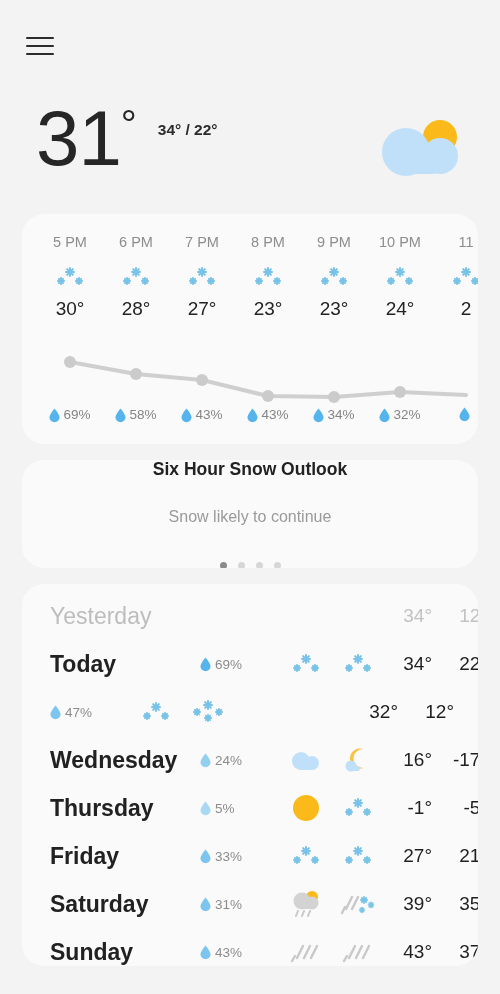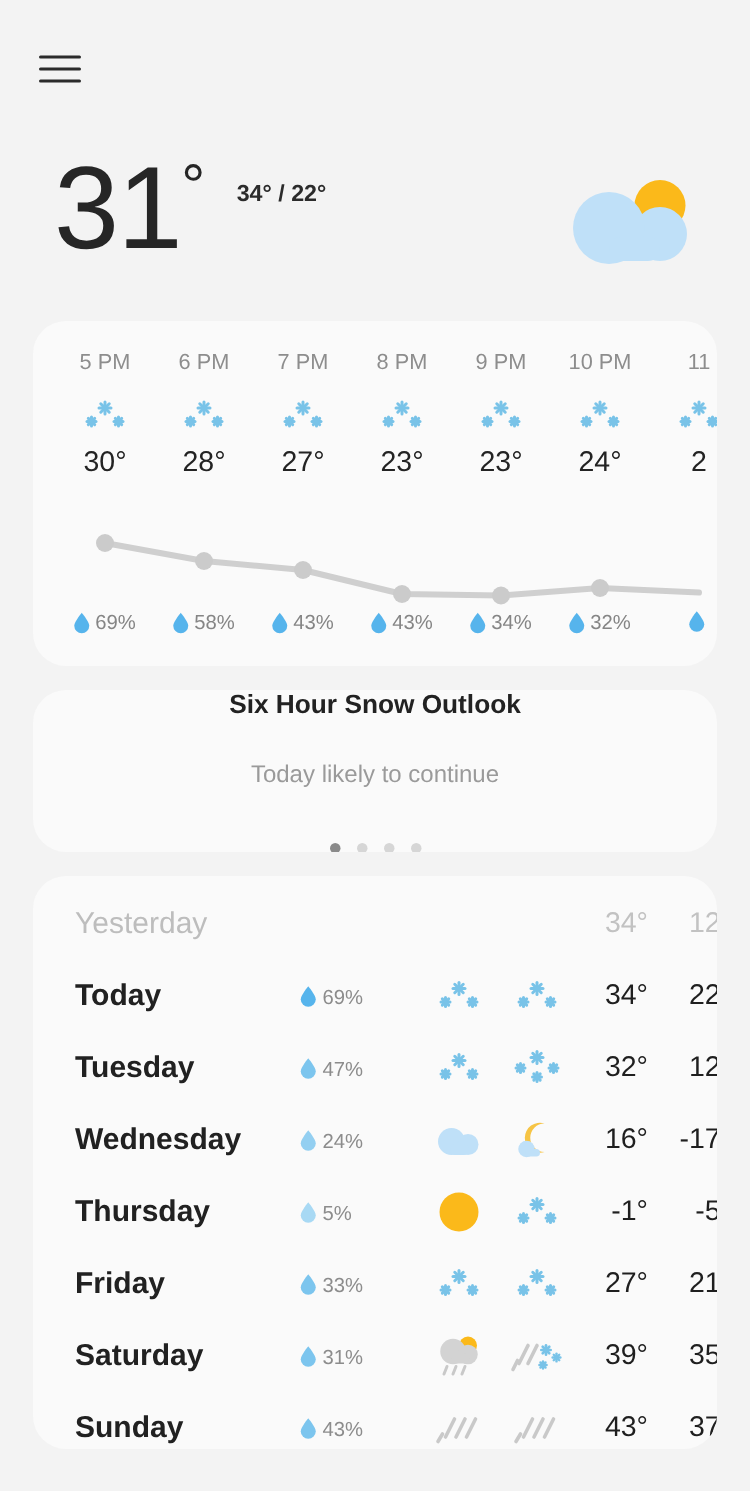--- a/index.html
+++ b/index.html
@@ -194,21 +194,21 @@
     padding: 8px 0 0 0;
   }
   .day-row {
     position: relative;
     display: flex;
     align-items: center;
     height: 48px;
     padding: 0 24px 0 28px;
   }
   .day-name {
-    font-size: 20px;
+    font-size: 23px;
     font-weight: bold;
     color: #212121;
     width: 150px;
     flex: 0 0 auto;
   }
   .day-pop {
     display: flex;
     align-items: center;
     gap: 4px;
     width: 84px;
@@ -525,21 +525,21 @@
             <path d="M5.5 0.5 C5.5 0.5 10.5 6.5 10.5 9.2 A5 5 0 0 1 0.5 9.2 C0.5 6.5 5.5 0.5 5.5 0.5 Z" fill="#56b4ec"></path>
           </svg>
         <span></span>
       </div>
 
     </div>
   </div>
 
   <div class="card outlook-card">
     <div class="outlook-title">Six Hour Snow Outlook</div>
-    <div class="outlook-sub">Today likely to continue</div>
+    <div class="outlook-sub">Snow likely to continue</div>
     <div class="dots">
       <span class="on"></span>
       <span></span>
       <span></span>
       <span></span>
     </div>
   </div>
 
   <div class="card daily-card">
 
@@ -610,21 +610,20 @@
         </g>
           </svg>
       </div>
       <div class="day-temps">
         <span class="day-hi">34°</span>
         <span class="day-lo">22°</span>
       </div>
     </div>
 
     <div class="day-row">
-      <div class="day-name">Tuesday</div>
       <div class="day-pop">
         <svg class="pop-drop" viewBox="0 0 11 14">
             <path d="M5.5 0.5 C5.5 0.5 10.5 6.5 10.5 9.2 A5 5 0 0 1 0.5 9.2 C0.5 6.5 5.5 0.5 5.5 0.5 Z" fill="#7cc5ee"></path>
           </svg>
         <span>47%</span>
       </div>
       <div class="day-ico">
         <svg width="34" height="22" viewBox="0 0 34 22">
             <g fill="#79c3e8">
           <g transform="translate(17,6)">

